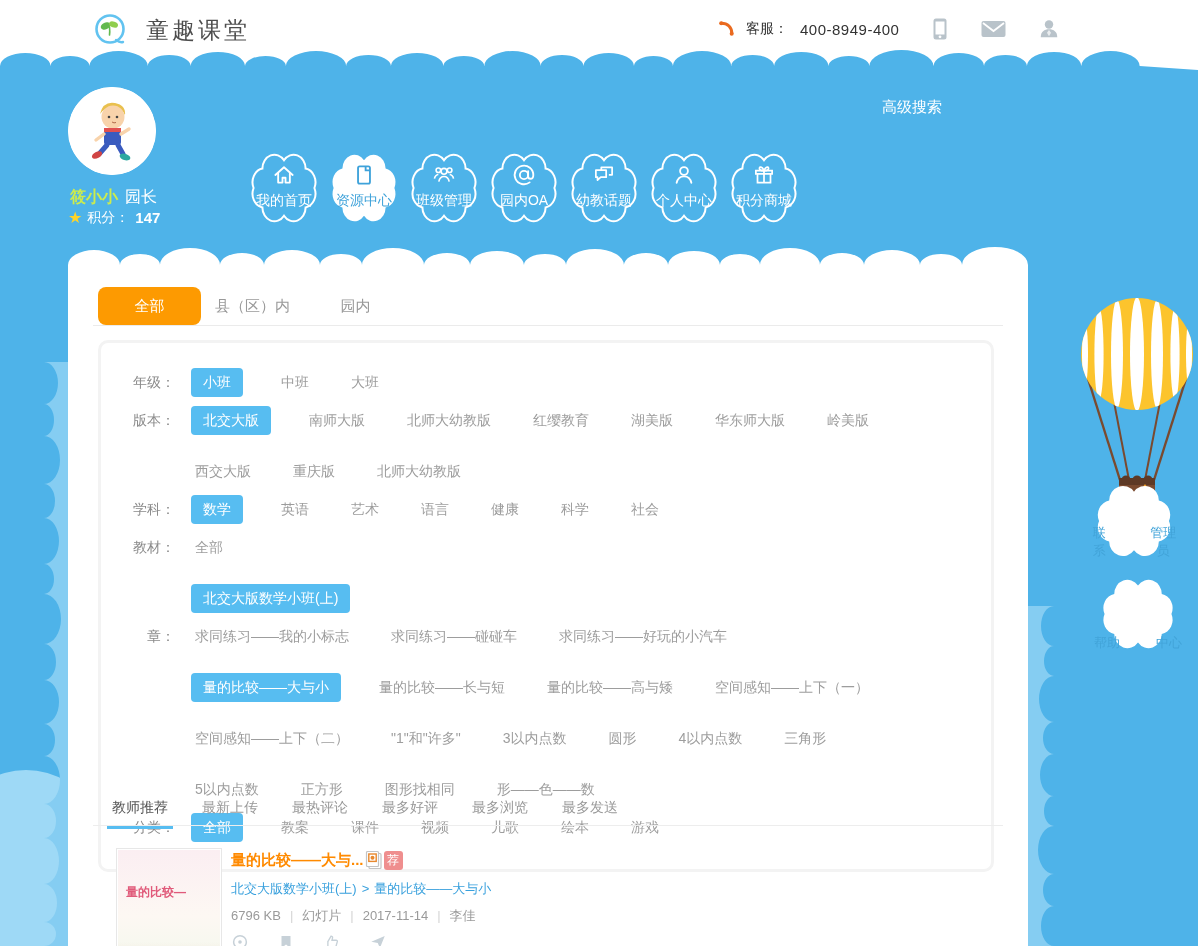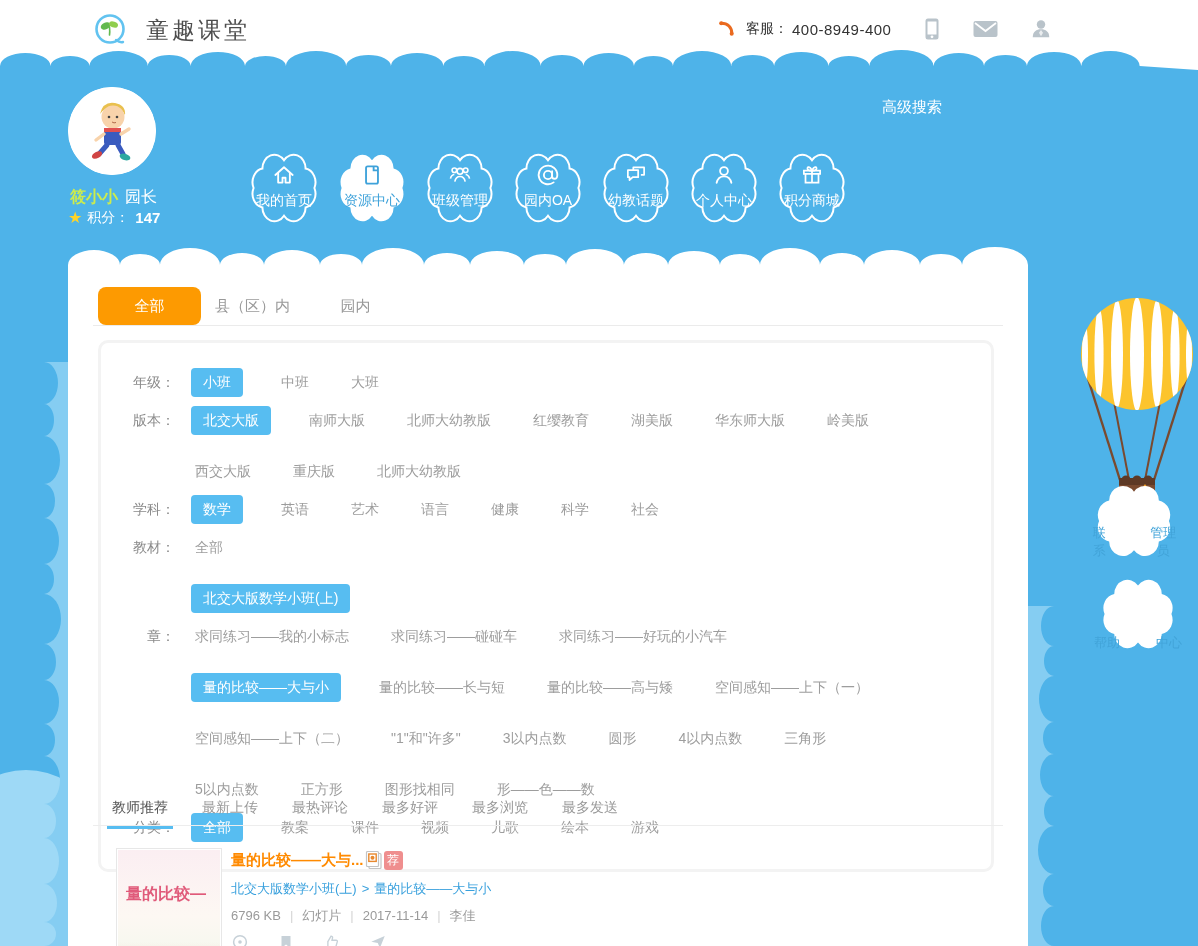--- a/index.html
+++ b/index.html
@@ -6,42 +6,42 @@
   body{font-family:"Liberation Sans","DejaVu Sans",sans-serif;}
   .page{position:relative;width:1198px;height:946px;background:var(--sky,#4eb3e9);overflow:hidden;}
 
   
   .topbar{position:absolute;left:0;top:0;width:1198px;height:70px;background:#fff;z-index:20;}
   .brand{position:absolute;left:92px;top:12px;display:flex;align-items:center;gap:18px;}
   .brand-icon svg{display:block;}
   .brand-text{font-size:23px;color:#4d4d4d;letter-spacing:3px;font-weight:500;}
   .top-right{position:absolute;left:716px;top:0;height:58px;display:flex;align-items:center;z-index:22;}
   .svc-label{font-size:14px;color:#333;margin-left:10px;}
-  .svc-phone{font-size:15px;color:#333;margin-left:4px;letter-spacing:.5px;}
+  .svc-phone{font-size:15px;color:#333;margin-left:12px;letter-spacing:.5px;}
   .hicon{margin-left:32px;display:inline-flex;cursor:pointer;}
   .hicon svg{display:block;}
   .sky-edge{position:absolute;left:0;top:46px;width:1198px;height:24px;z-index:21;}
 
   
   .avatar{position:absolute;left:68px;top:87px;width:88px;height:88px;border-radius:50%;background:#fff;overflow:hidden;z-index:5;}
   .user-line{position:absolute;left:70px;top:187px;font-size:16px;z-index:5;}
   .user-name{color:var(--name-green,#cdec4c);font-weight:bold;}
   .user-role{color:#fff;margin-left:7px;}
   .points-line{position:absolute;left:68px;top:208px;font-size:14px;color:#fff;display:flex;align-items:center;z-index:5;}
   .star{color:var(--star-yellow,#ffd428);font-size:16px;margin-right:5px;}
   .points-val{font-weight:bold;font-size:15px;margin-left:6px;}
 
   
   .searchbox{position:absolute;left:620px;top:90px;width:248px;height:33px;border:2px solid #fff;border-radius:18px;display:flex;align-items:center;z-index:5;}
   .searchbox input{flex:1;background:transparent;border:none;outline:none;color:#fff;font-size:14px;padding:0 0 0 14px;width:160px;}
   .search-btn{background:transparent;border:none;color:#fff;font-size:15px;padding:0 14px 0 0;cursor:pointer;font-family:inherit;}
   .adv-search{position:absolute;left:882px;top:98px;color:#fff;font-size:15px;cursor:pointer;z-index:5;text-decoration:none;}
 
   
-  .nav{position:absolute;left:244px;top:151px;display:flex;gap:8px;z-index:5;}
+  .nav{position:absolute;left:244px;top:151px;display:flex;z-index:5;}
   .cloud-btn{position:relative;width:80px;height:74px;cursor:pointer;}
   .cloud-btn .cloud-shape{position:absolute;left:0;top:0;width:100%;height:100%;}
   .cloud-btn .cloud-shape path{fill:transparent;stroke:#fff;stroke-width:2px;vector-effect:non-scaling-stroke;}
   .cloud-btn.active .cloud-shape path{fill:#fff;stroke:none;}
   .nav-ico{position:absolute;left:50%;top:11px;transform:translateX(-50%);color:#fff;}
   .nav-ico svg{width:26px;height:26px;display:block;}
   .nav-label{position:absolute;left:0;right:0;bottom:15px;text-align:center;font-size:14px;color:#fff;}
   .cloud-btn.active .nav-ico,.cloud-btn.active .nav-label{color:#3ea2da;}
 
   
@@ -68,21 +68,21 @@
   .sort-tabs{position:absolute;top:534px;left:44px;display:flex;gap:34px;}
   .sort-tab{position:relative;font-size:14px;color:#999;cursor:pointer;}
   .sort-tab.active{color:#555;}
   .sort-tab.active::after{content:"";position:absolute;left:-5px;right:-5px;bottom:-12px;height:3px;background:var(--tag-blue,#57bdf1);}
   .panel-divider{position:absolute;top:560px;left:25px;right:25px;height:1px;background:#ededed;}
 
   
   .result{position:absolute;top:583px;left:48px;display:flex;}
   .thumb{width:102px;height:120px;border:1px solid #e7e7e7;background:#fff;padding:1px;}
   .thumb-art{position:relative;width:100%;height:100%;background:linear-gradient(180deg,#fbeef2 0%,#fdf8f3 55%,#f2f8ec 100%);overflow:hidden;}
-  .thumb-title{position:absolute;top:34px;left:8px;font-size:16px;font-weight:bold;color:#e05a7a;}
+  .thumb-title{position:absolute;top:34px;left:8px;font-size:12px;font-weight:bold;color:#e05a7a;}
   .thumb-blobs{position:absolute;bottom:0;left:0;width:100%;height:28px;
     background:
       radial-gradient(circle at 12% 55%, #e84c3d 0 5px, transparent 6px),
       radial-gradient(circle at 30% 40%, #f5a623 0 6px, transparent 7px),
       radial-gradient(circle at 50% 62%, #7bc043 0 7px, transparent 8px),
       radial-gradient(circle at 70% 42%, #e84c8b 0 5px, transparent 6px),
       radial-gradient(circle at 88% 58%, #f8d12f 0 5px, transparent 6px),
       linear-gradient(180deg, rgba(243,226,216,0), #f0e0d4);}
   .r-info{margin-left:9px;padding-top:2px;}
   .r-title-row{display:flex;align-items:center;gap:0;}

